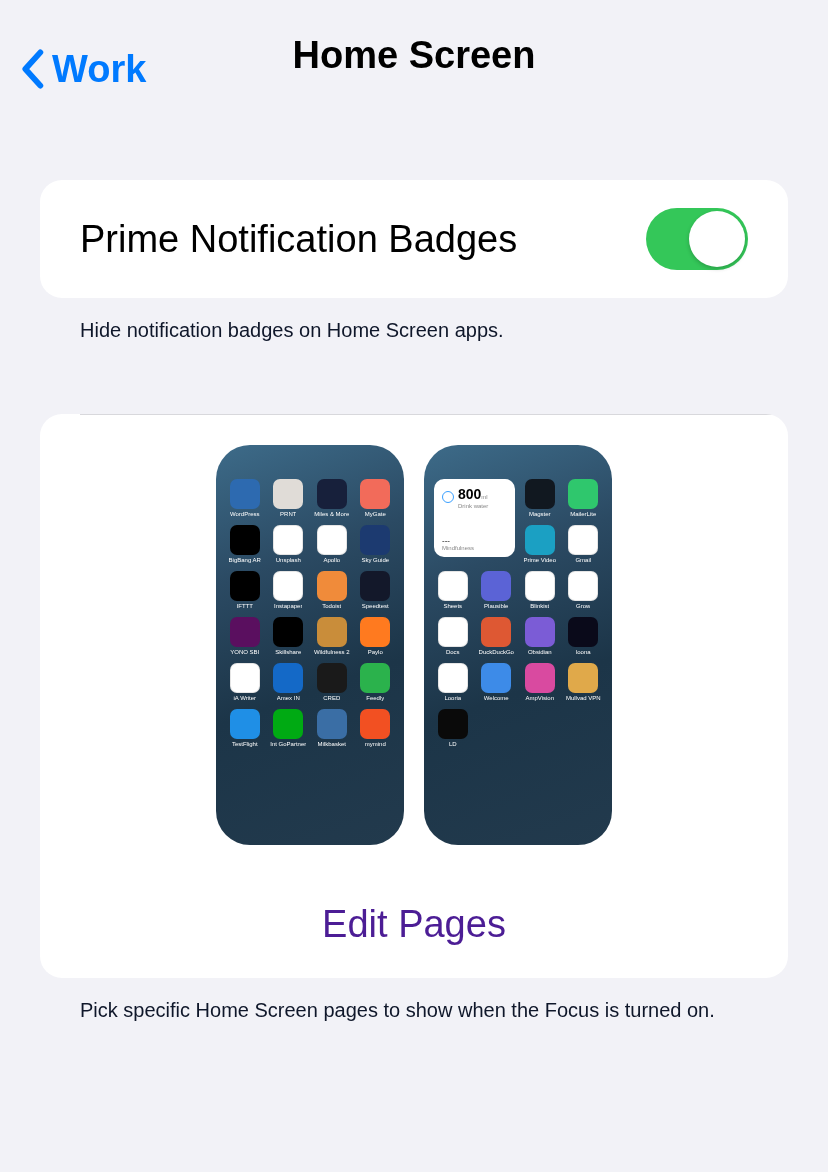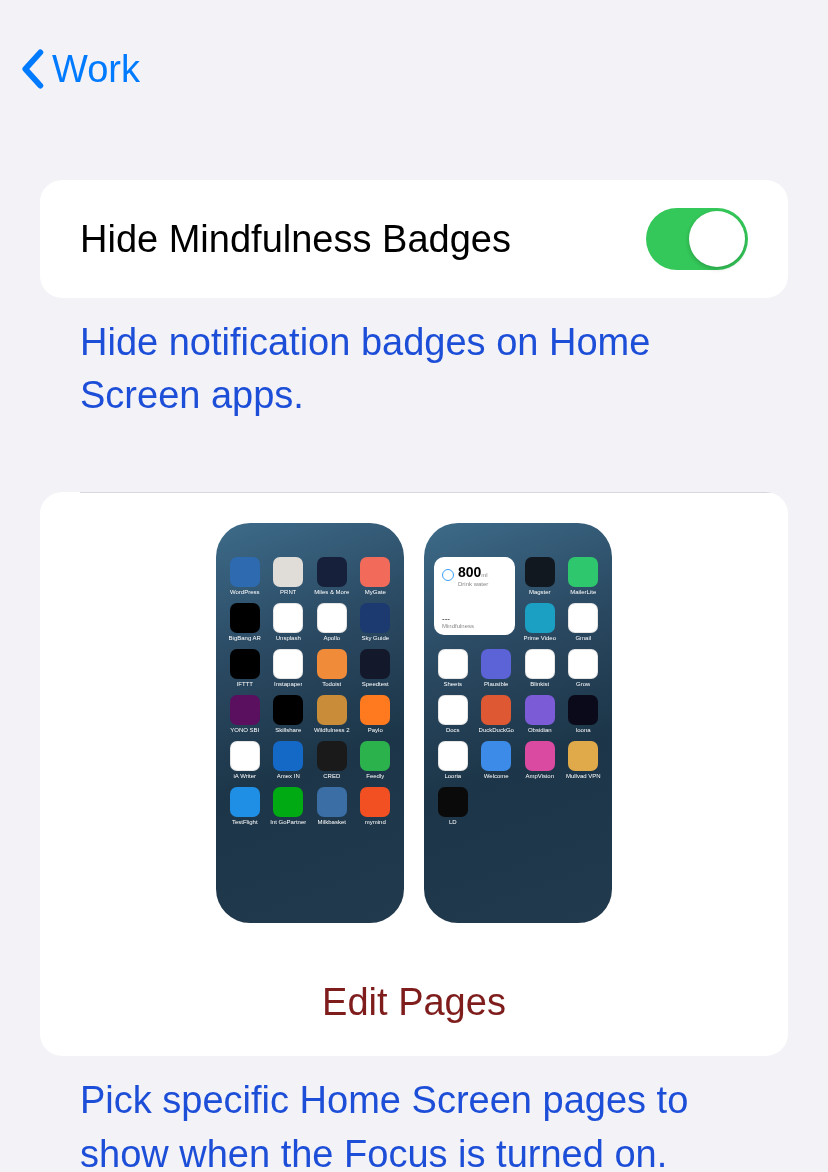--- a/index.html
+++ b/index.html
@@ -18,21 +18,21 @@
     align-items: center;
     position: relative;
     padding: 0 20px;
   }
   .back {
     display: flex;
     align-items: center;
     gap: 8px;
     color: #007aff;
     font-size: 38px;
-    font-weight: 400;
+    font-weight: 700;
     cursor: pointer;
     margin-top: 28px;
   }
   .back svg { width: 24px; height: 40px; }
   .title {
     position: absolute;
     left: 50%;
     transform: translateX(-50%);
     font-size: 38px;
     font-weight: 600;
@@ -82,22 +82,22 @@
     background: #fff;
     top: 3px;
     box-shadow: 0 2px 4px rgba(0,0,0,0.2);
   }
   .toggle.on .knob { right: 3px; }
 
   
   .footer {
     margin: 18px 40px 0 40px;
     padding: 0 40px;
-    font-size: 38px;
-    color: #1d4ed8;
+    font-size: 20px;
+    color: #0f172a;
     line-height: 1.4;
   }
   .group.second { margin-top: 70px; }
 
   
   .pages-wrap {
     display: flex;
     justify-content: center;
     gap: 20px;
     padding: 30px 0 36px 0;
@@ -176,41 +176,42 @@
   .widget-bottom-sub {
     font-size: 6px;
     color: #888;
   }
 
   .edit-row {
     text-align: center;
     padding: 22px 0 32px 0;
   }
   .edit-link {
-    color: #7f1d1d;
+    color: #4c1d95;
     font-size: 38px;
     font-weight: 400;
     cursor: pointer;
   }
 </style>
 </head>
 <body>
 
 <div class="nav">
   <div class="back">
     <svg viewBox="0 0 14 24" fill="none">
       <path d="M12 2 L3 12 L12 22" stroke="#007aff" stroke-width="3.5" stroke-linecap="round" stroke-linejoin="round"></path>
     </svg>
     <span>Work</span>
   </div>
+  <div class="title">Home Screen</div>
 </div>
 
 <div class="group first">
   <div class="row">
-    <div class="row-label">Hide Mindfulness Badges</div>
+    <div class="row-label">Prime Notification Badges</div>
     <div class="toggle on">
       <div class="knob"></div>
     </div>
   </div>
 </div>
 <div class="footer">Hide notification badges on Home Screen apps.</div>
 
 <div class="group second">
   <div class="divider"></div>
 

